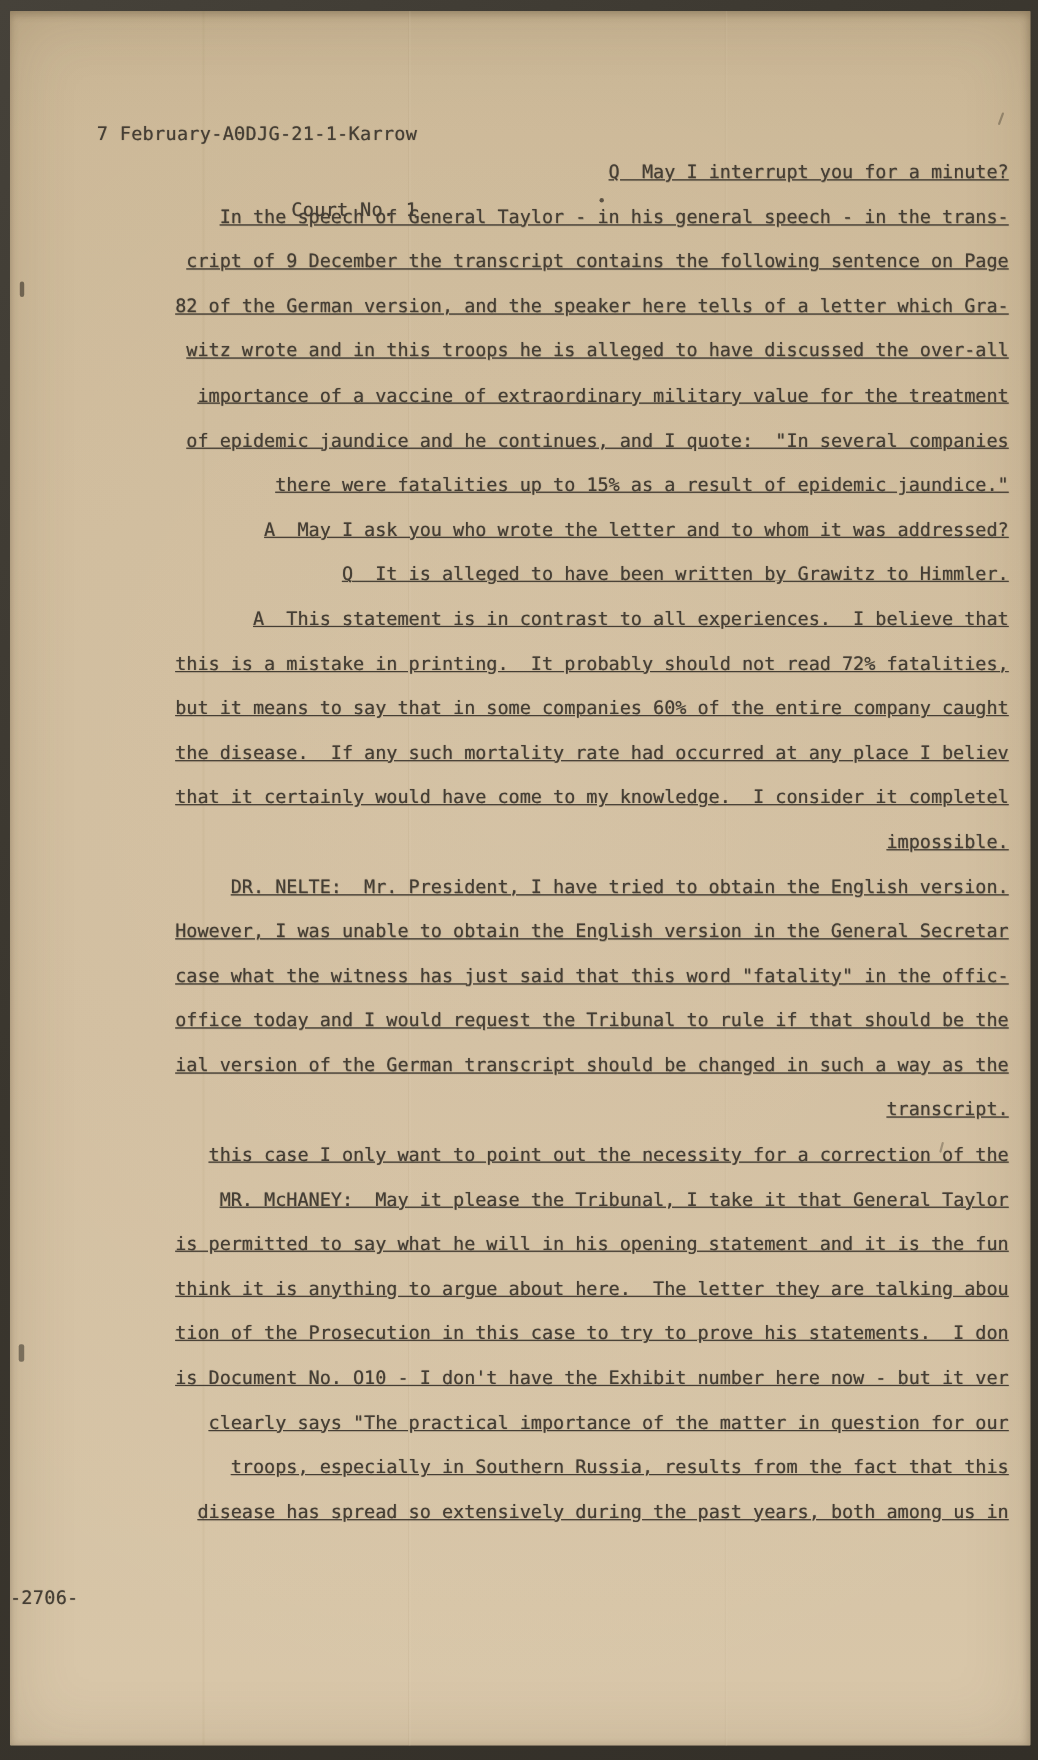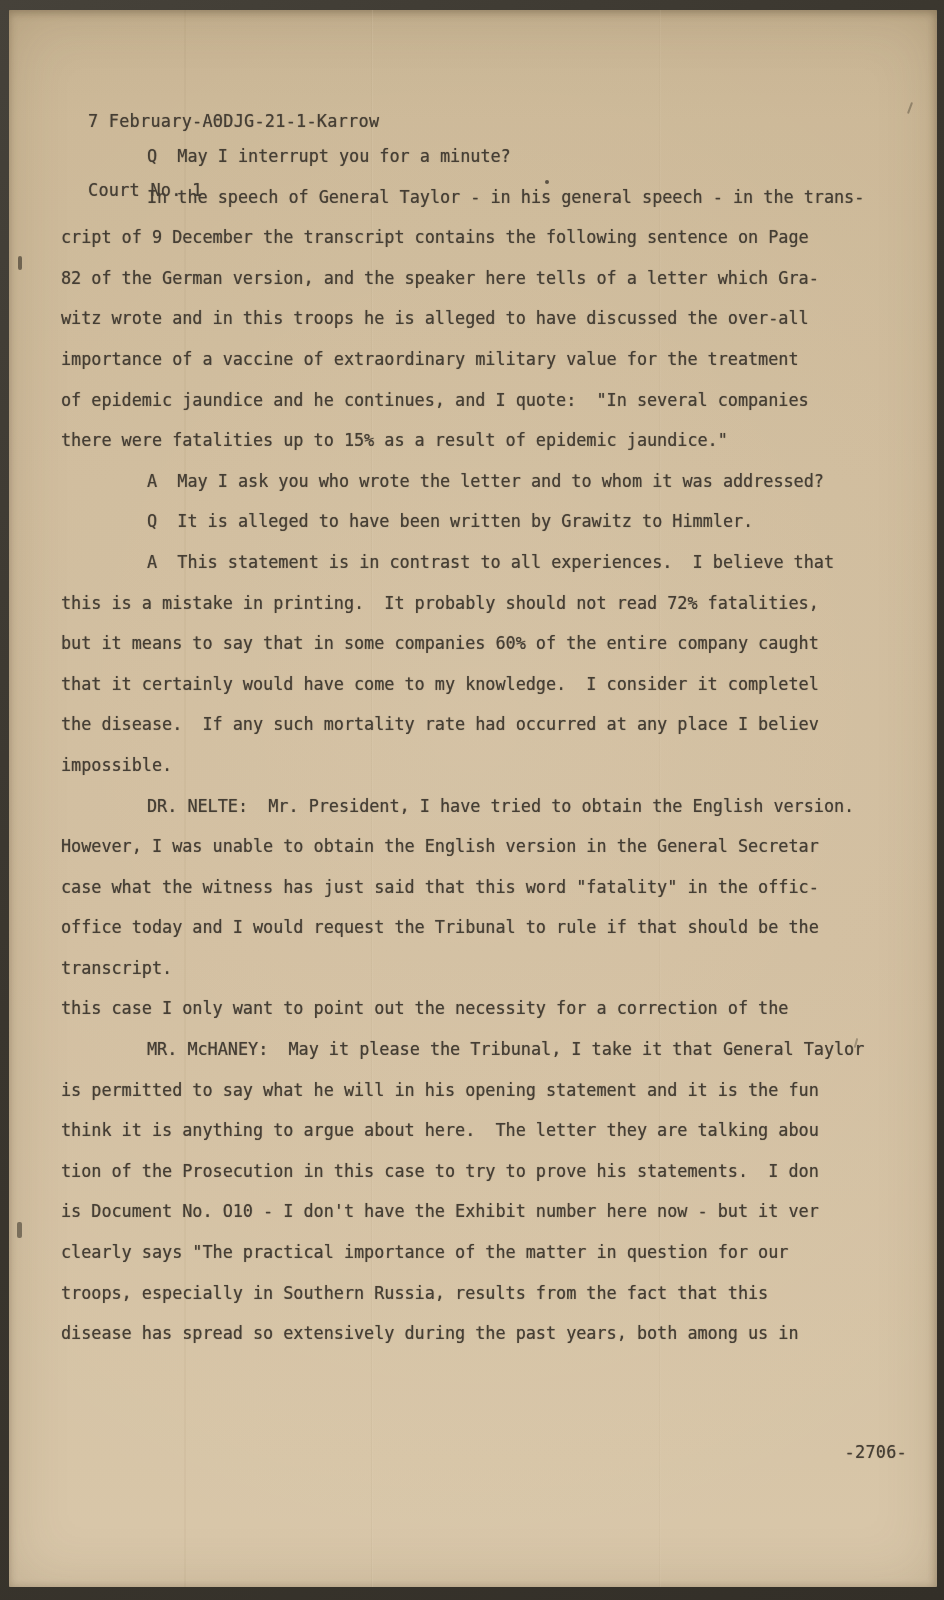--- a/index.html
+++ b/index.html
@@ -42,20 +42,21 @@
     width: 2px;
     pointer-events: none;
   }
   .crease.c1 { left: 362px; background: linear-gradient(90deg, rgba(120,95,55,0.10), rgba(255,245,225,0.14)); }
   .crease.c2 { left: 650px; background: linear-gradient(90deg, rgba(120,95,55,0.08), rgba(255,245,225,0.10)); }
   .crease.c3 { left: 175px; background: rgba(120,95,55,0.05); }
 
   .ink {
     color: #453e34;
     text-shadow: 0 0 1px rgba(69,62,52,0.55), 0.4px 0.4px 0 rgba(69,62,52,0.25);
+    text-align: right;
   }
   .header-block {
     position: absolute;
     left: 79px;
     top: 54px;
     font-size: 16.8px;
     line-height: 23px;
     white-space: pre;
     letter-spacing: 0.3px;
   }
@@ -63,30 +64,31 @@
     position: absolute;
     left: 52px;
     right: 20px;
     top: 126px;
     font-size: 16.8px;
     line-height: 40.6px;
   }
   .line {
     white-space: pre;
     height: 40.6px;
+    text-decoration: underline;
   }
   .line.indent {
     padding-left: 86px;
   }
   .footer-block {
     position: absolute;
     left: 0;
     right: 30px;
     top: 1432px;
-    text-align: right;
+    text-align: left;
     font-size: 16.8px;
     letter-spacing: 0.3px;
     white-space: pre;
   }
   .speck {
     position: absolute;
     border-radius: 50%;
     pointer-events: none;
   }
   .speck.s1 { left: 536px; top: 170px; width: 4px; height: 4px; background: rgba(55,48,40,0.75); }
@@ -117,27 +119,28 @@
       <div class="line">82 of the German version, and the speaker here tells of a letter which Gra-</div>
       <div class="line">witz wrote and in this troops he is alleged to have discussed the over-all</div>
       <div class="line">importance of a vaccine of extraordinary military value for the treatment</div>
       <div class="line">of epidemic jaundice and he continues, and I quote:  "In several companies</div>
       <div class="line">there were fatalities up to 15% as a result of epidemic jaundice."</div>
       <div class="line indent">A  May I ask you who wrote the letter and to whom it was addressed?</div>
       <div class="line indent">Q  It is alleged to have been written by Grawitz to Himmler.</div>
       <div class="line indent">A  This statement is in contrast to all experiences.  I believe that</div>
       <div class="line">this is a mistake in printing.  It probably should not read 72% fatalities,</div>
       <div class="line">but it means to say that in some companies 60% of the entire company caught</div>
+      <div class="line">the disease.  If any such mortality rate had occurred at any place I believ</div>
       <div class="line">that it certainly would have come to my knowledge.  I consider it completel</div>
-      <div class="line">the disease.  If any such mortality rate had occurred at any place I believ</div>
       <div class="line">impossible.</div>
       <div class="line indent">DR. NELTE:  Mr. President, I have tried to obtain the English version.</div>
       <div class="line">However, I was unable to obtain the English version in the General Secretar</div>
       <div class="line">case what the witness has just said that this word "fatality" in the offic-</div>
       <div class="line">office today and I would request the Tribunal to rule if that should be the</div>
+      <div class="line">ial version of the German transcript should be changed in such a way as the</div>
       <div class="line">transcript.</div>
       <div class="line">this case I only want to point out the necessity for a correction of the</div>
       <div class="line indent">MR. McHANEY:  May it please the Tribunal, I take it that General Taylor</div>
       <div class="line">is permitted to say what he will in his opening statement and it is the fun</div>
       <div class="line">think it is anything to argue about here.  The letter they are talking abou</div>
       <div class="line">tion of the Prosecution in this case to try to prove his statements.  I don</div>
       <div class="line">is Document No. O10 - I don't have the Exhibit number here now - but it ver</div>
       <div class="line">clearly says "The practical importance of the matter in question for our</div>
       <div class="line">troops, especially in Southern Russia, results from the fact that this</div>
       <div class="line">disease has spread so extensively during the past years, both among us in</div>

